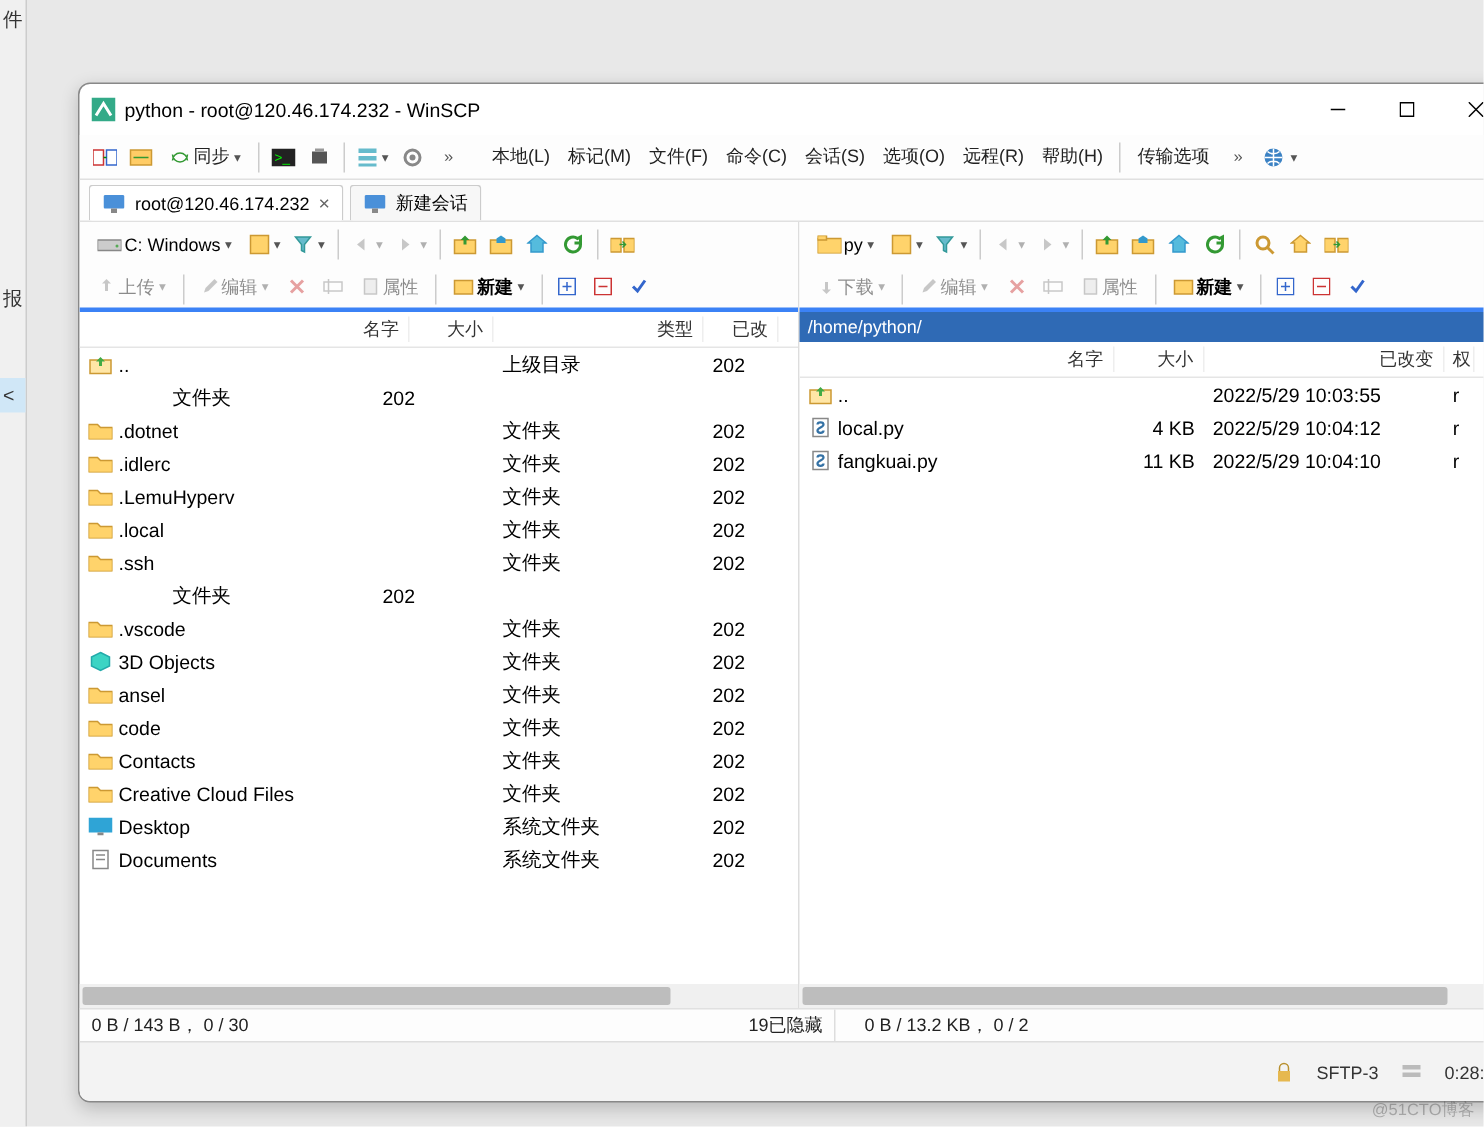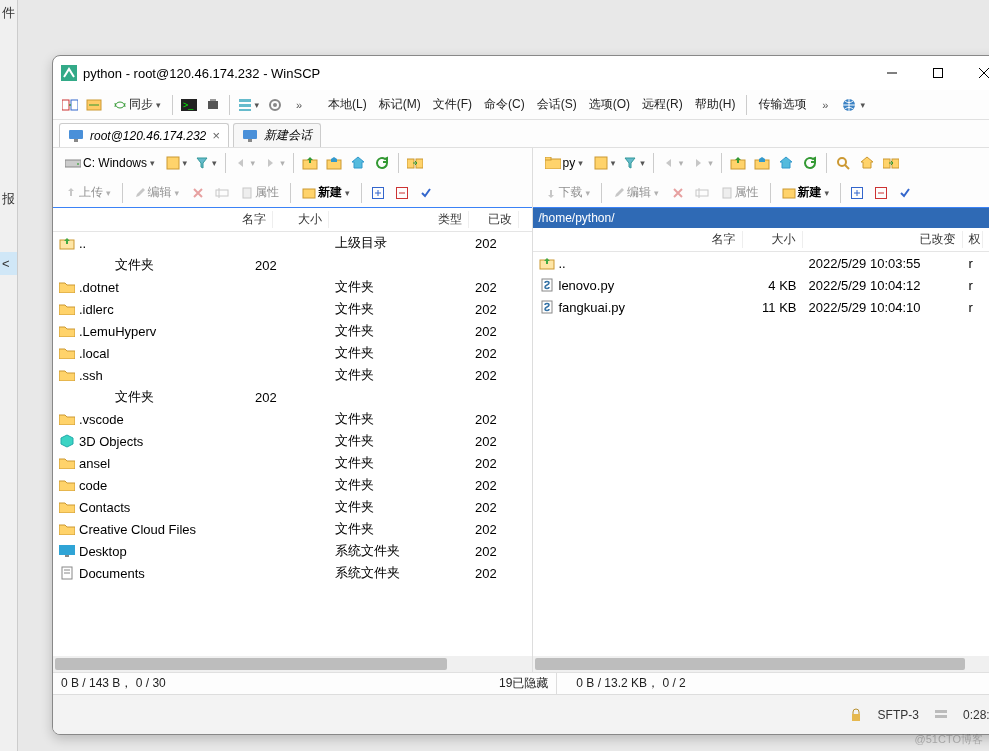--- a/index.html
+++ b/index.html
@@ -12,27 +12,27 @@
 .titlebar .title{flex:1;}
 .titlebar .winbtn{width:46px;height:30px;display:flex;align-items:center;justify-content:center;color:#000;}
 .toolbar{height:30px;display:flex;align-items:center;padding:2px 6px;gap:2px;font-size:12px;color:#222;border-bottom:1px solid #e0e0e0;background:#fdfdfd;}
 .toolbar.menus{justify-content:flex-start;}
 .tb-btn{height:24px;min-width:22px;display:inline-flex;align-items:center;justify-content:center;padding:0 3px;border-radius:2px;gap:2px;}
 .tb-btn.text{padding:0 6px;}
 .tb-sep{width:1px;height:20px;background:#ccc;margin:0 3px;}
 .menu-item{padding:2px 6px;}
 .chev{font-size:9px;color:#555;margin-left:1px;}
 .tabs{height:28px;display:flex;align-items:flex-end;padding:0 6px;gap:4px;background:#fdfdfd;border-bottom:1px solid #e0e0e0;}
-.tab{height:24px;display:flex;align-items:center;padding:0 8px;gap:6px;font-size:12px;border:1px solid #ccc;border-bottom:none;background:#fff;border-radius:3px 3px 0 0;font-style:italic;}
+.tab{height:24px;display:flex;align-items:center;padding:0 8px;gap:6px;font-size:12px;border:1px solid #ccc;border-bottom:none;background:#fff;border-radius:3px 3px 0 0;}
 .tab .close{color:#666;font-size:13px;}
 .panes{flex:1;display:flex;min-height:0;}
 .pane{flex:1;display:flex;flex-direction:column;min-width:0;border-right:1px solid #ddd;}
 .pane:last-child{border-right:none;}
 .navrow{height:30px;display:flex;align-items:center;padding:2px 6px;gap:2px;font-size:12px;background:#fdfdfd;}
-.actrow{height:30px;display:flex;align-items:center;padding:2px 6px;gap:2px;font-size:12px;background:#fdfdfd;border-bottom:1px solid #3b82f6;}
+.actrow{height:30px;display:flex;align-items:flex-end;padding:2px 6px;gap:2px;font-size:12px;background:#fdfdfd;border-bottom:3px solid #3b82f6;}
 .pathbar{height:20px;background:#2f6ab5;color:#fff;font-size:12px;padding:2px 6px;display:flex;align-items:center;}
 .list{flex:1;overflow:auto;font-size:13px;position:relative;}
 .list-head{display:flex;position:sticky;top:0;background:#fff;border-bottom:1px solid #e5e5e5;height:24px;align-items:center;font-size:12px;color:#333;}
 .list-head .col{padding:0 6px;border-right:1px solid #eee;white-space:nowrap;overflow:hidden;text-align:right;}
 .row{display:flex;height:22px;align-items:center;}
 .row .col{padding:0 6px;white-space:nowrap;overflow:hidden;}
 .col.name{display:flex;align-items:center;gap:4px;}
 .icon{width:16px;height:16px;display:inline-flex;align-items:center;justify-content:center;flex-shrink:0;}
 .hscroll{height:16px;background:#f0f0f0;display:flex;align-items:center;}
 .hscroll .thumb{height:12px;background:#bdbdbd;border-radius:2px;margin:0 2px;}
@@ -677,21 +677,21 @@
               <div class="col c-perm-r">r</div>
             </div>
             <div class="row">
               <div class="col c-name-r name">
                 <span class="icon">
                   <svg width="14" height="14">
                     <rect x="2" y="1" width="10" height="12" fill="#fff" stroke="#888"></rect>
                     <path d="M5 5c0-2 4-2 4 0s-4 2-4 4 4 2 4 0" fill="none" stroke="#3572A5" stroke-width="1.5"></path>
                   </svg>
                 </span>
-                <span>lenovo.py</span>
+                <span>local.py</span>
               </div>
               <div class="col c-size-r">4 KB</div>
               <div class="col c-date-r">2022/5/29 10:04:12</div>
               <div class="col c-perm-r">r</div>
             </div>
             <div class="row">
               <div class="col c-name-r name">
                 <span class="icon">
                   <svg width="14" height="14">
                     <rect x="2" y="1" width="10" height="12" fill="#fff" stroke="#888"></rect>

